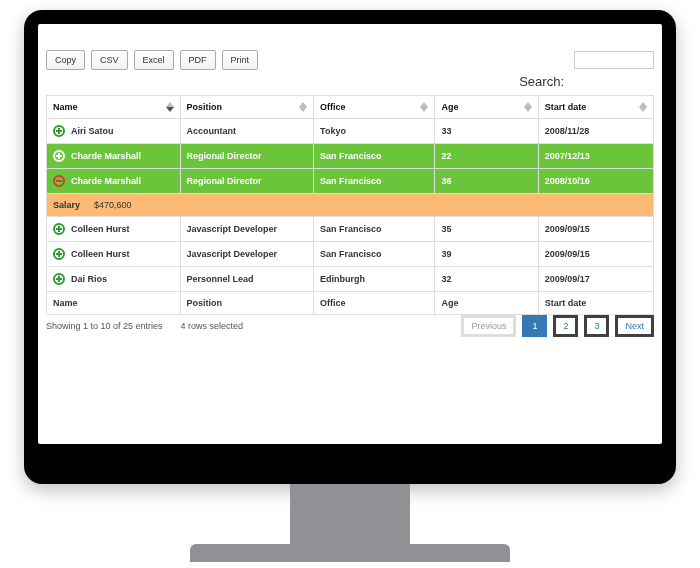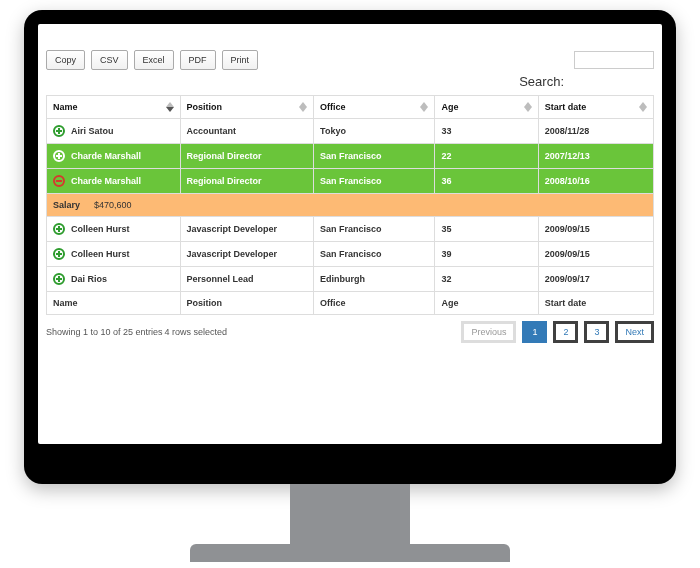--- a/index.html
+++ b/index.html
@@ -31,21 +31,21 @@
   .detail-label { display: inline-block; font-weight: 600; margin-right: 14px; }
   .ctrl { display: inline-flex; align-items: center; justify-content: center; width: 12px; height: 12px; border-radius: 50%; border: 2px solid #2e9c2e; color: #2e9c2e; font-size: 8px; font-weight: 700; line-height: 8px; margin-right: 6px; vertical-align: middle; cursor: pointer; }
   .ctrl.minus { border-color: #d43a2e; color: #d43a2e; }
   .ctrl.minus .bar { width: 6px; height: 2px; background: #d43a2e; }
   .ctrl.plus .v { position: absolute; width: 2px; height: 6px; background: #2e9c2e; }
   .ctrl.plus .h { position: absolute; width: 6px; height: 2px; background: #2e9c2e; }
   .ctrl.plus { position: relative; }
   .ctrl.sel-plus { border-color: #fff; }
   .ctrl.sel-plus .v, .ctrl.sel-plus .h { background: #fff; }
   .namecell { display: flex; align-items: center; }
-  .footer { display: flex; align-items: center; gap: 2px; margin-top: 6px; font-size: 9px; color: #555; }
+  .footer { display: flex; align-items: center; gap: 18px; font-size: 9px; color: #555; }
   .pager { margin-left: auto; display: flex; align-items: center; gap: 6px; }
   .pg { border: 3px solid #404040; padding: 3px 7px; color: #337ab7; cursor: pointer; font-size: 9px; background: #fff; }
   .pg.current { background: #337ab7; color: #fff; border-color: #337ab7; }
   .pg.prev { color: #999; border-color: #ddd; cursor: default; }
   .col-name { width: 22%; }
   .col-pos { width: 22%; }
   .col-off { width: 20%; }
   .col-age { width: 17%; }
   .col-date { width: 19%; }
 </style>

